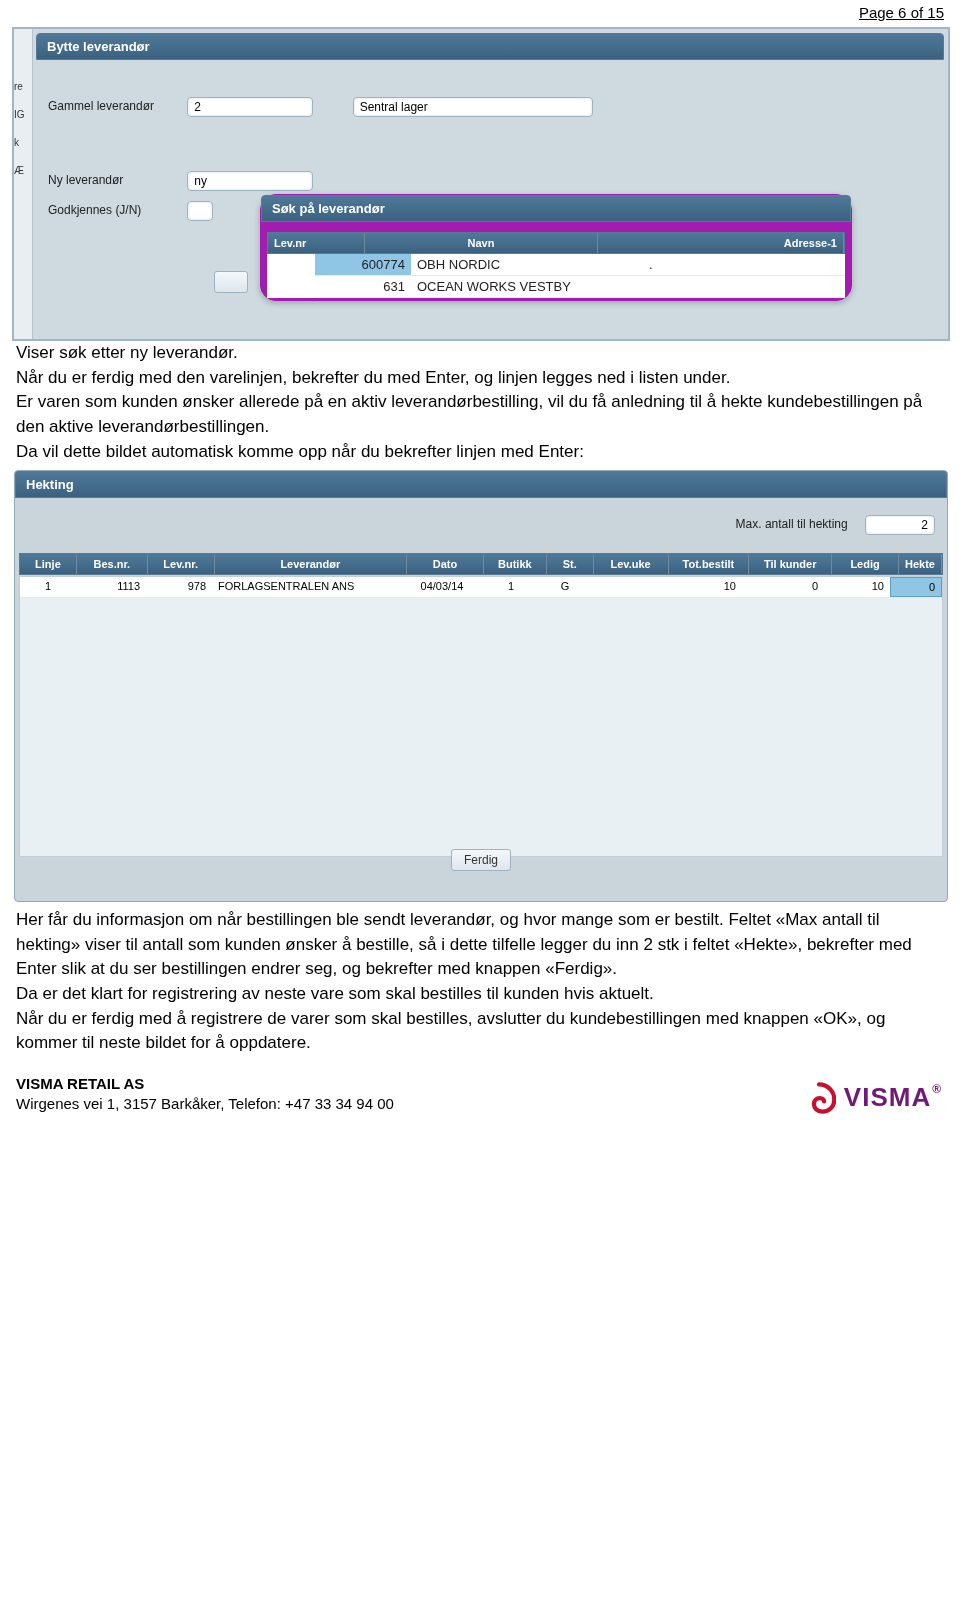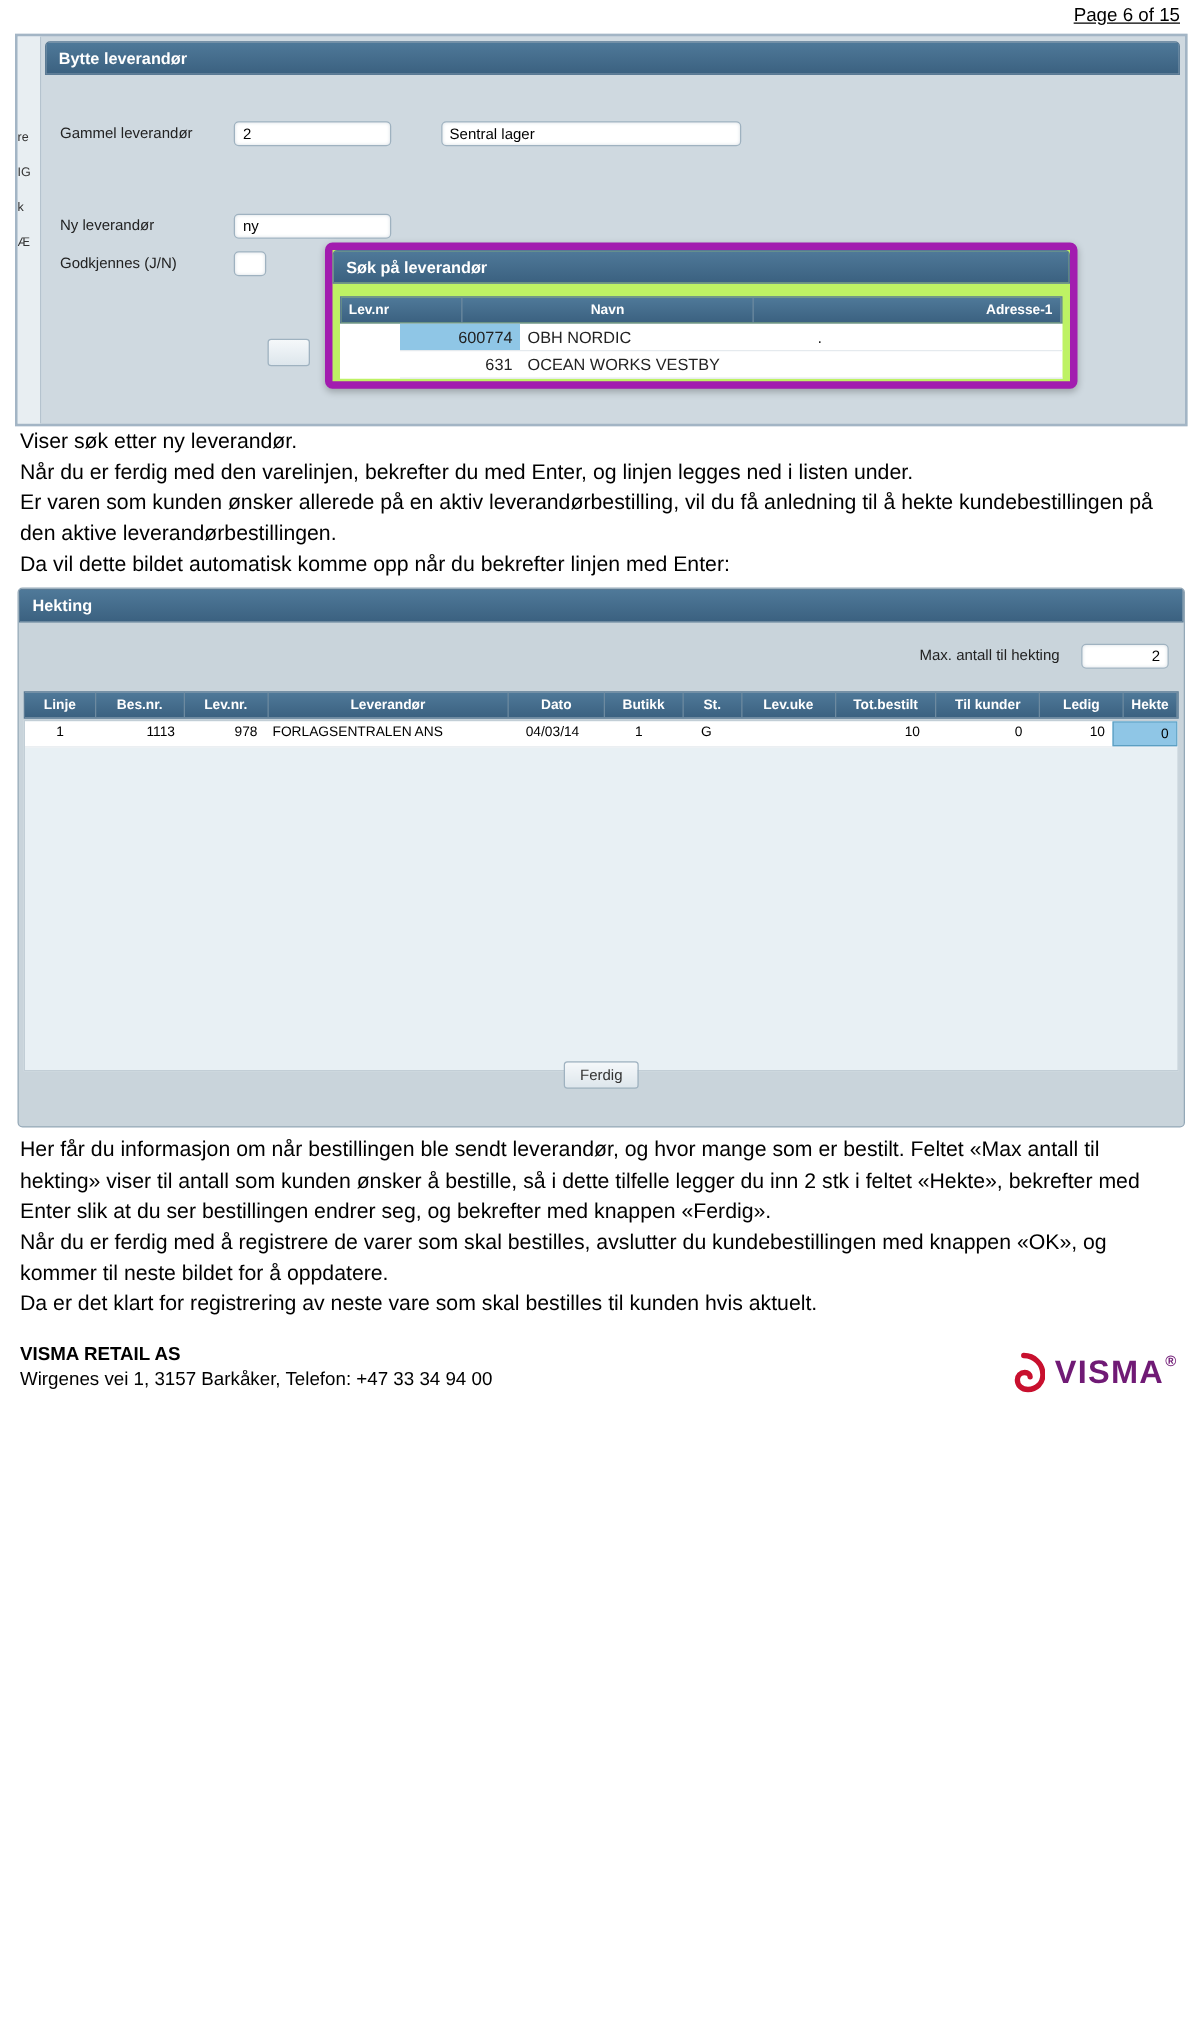--- a/index.html
+++ b/index.html
@@ -25,21 +25,21 @@
     position: relative;
     height: 310px;
     overflow: hidden;
   }
   .ss1 .left-strip {
     position: absolute;
     left:0; top:0; bottom:0; width:18px;
     background: #e8eef2;
     border-right: 1px solid #b5c3ce;
     font-size:10px; color:#333;
-    padding-top:68px;
+    padding-top:44px;
     line-height:28px;
     text-align:left;
   }
   .panel-title {
     background: linear-gradient(#4f7999, #3b6180);
     color:#fff;
     font-weight:bold;
     font-size:13px;
     padding:5px 10px;
     border:1px solid #5a7a94;
@@ -68,24 +68,24 @@
     border-radius:3px;
     height:22px;
     font-size:12px;
     padding:0 12px;
     color:#333;
   }
   .popup {
     position:absolute;
     left:246px; top:165px;
     width:590px;
-    border:6px solid #a21caf;
-    background:#bef264;
+    border:1px solid #a21caf;
+    background:#a21caf;
     box-shadow: 0 2px 6px rgba(0,0,0,.25);
-    border-radius:6px;
+    border-radius:16px;
   }
   .dgrid-head {
     display:flex;
     background: linear-gradient(#4f7999,#3b6180);
     color:#fff;
     font-size:11px;
     font-weight:bold;
     border:1px solid #5a7a94;
   }
   .dgrid-head > div {
@@ -255,22 +255,22 @@
       <div style="width:70px; text-align:right;">0</div>
       <div style="width:54px; text-align:right;">10</div>
       <div class="hekte-cell" style="flex:1;">0</div>
     </div>
   </div>
   <button class="btn ferdig-btn">Ferdig</button>
 </div>
 
 <div class="desc" style="padding-top:6px;">
   <p>Her får du informasjon om når bestillingen ble sendt leverandør, og hvor mange som er bestilt. Feltet «Max antall til hekting» viser til antall som kunden ønsker å bestille, så i dette tilfelle legger du inn 2 stk i feltet «Hekte», bekrefter med Enter slik at du ser bestillingen endrer seg, og bekrefter med knappen «Ferdig».</p>
+  <p>Da er det klart for registrering av neste vare som skal bestilles til kunden hvis aktuelt.</p>
   <p>Når du er ferdig med å registrere de varer som skal bestilles, avslutter du kundebestillingen med knappen «OK», og kommer til neste bildet for å oppdatere.</p>
-  <p>Da er det klart for registrering av neste vare som skal bestilles til kunden hvis aktuelt.</p>
 </div>
 
 <div class="footer">
   <div class="footer-left">
     <div class="co">VISMA RETAIL AS</div>
     <div>Wirgenes vei 1, 3157 Barkåker, Telefon: +47 33 34 94 00</div>
   </div>
   <div class="logo">
     <svg viewBox="0 0 40 40">
       <path d="M20 4 C30 4 38 12 38 22 C38 30 32 36 24 36 C18 36 14 32 14 27 C14 23 17 20 21 20 C24 20 26 22 26 24" fill="none" stroke="#c8102e" stroke-width="5" stroke-linecap="round"></path>

